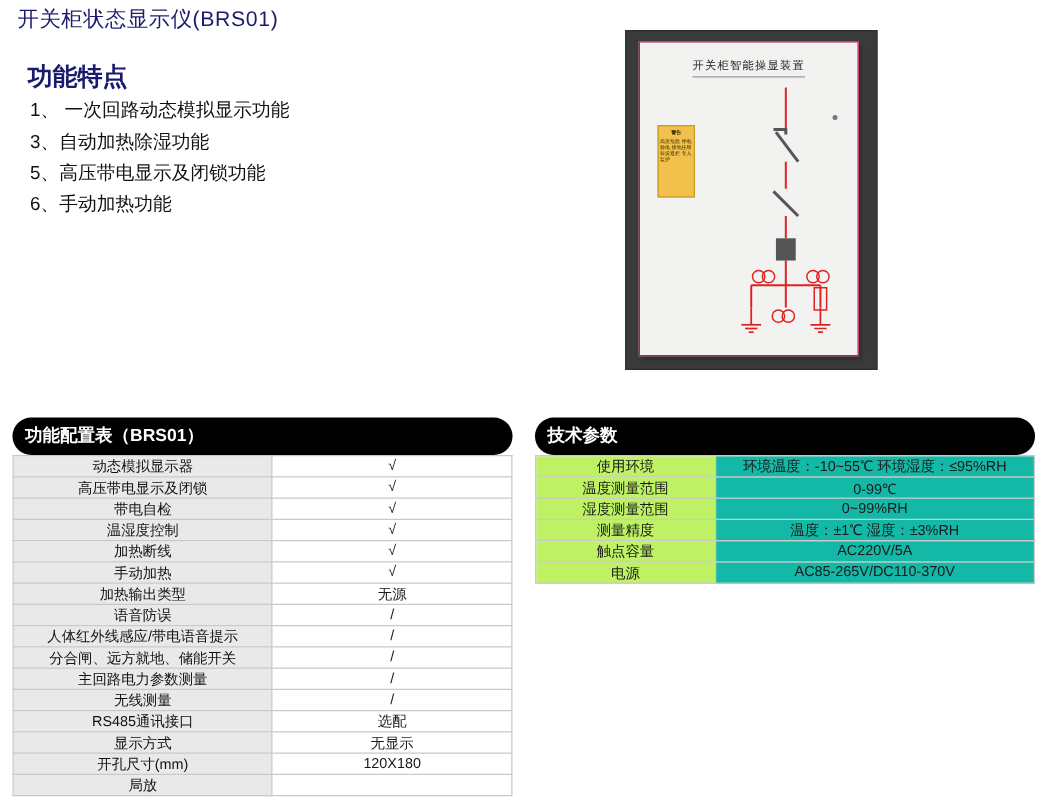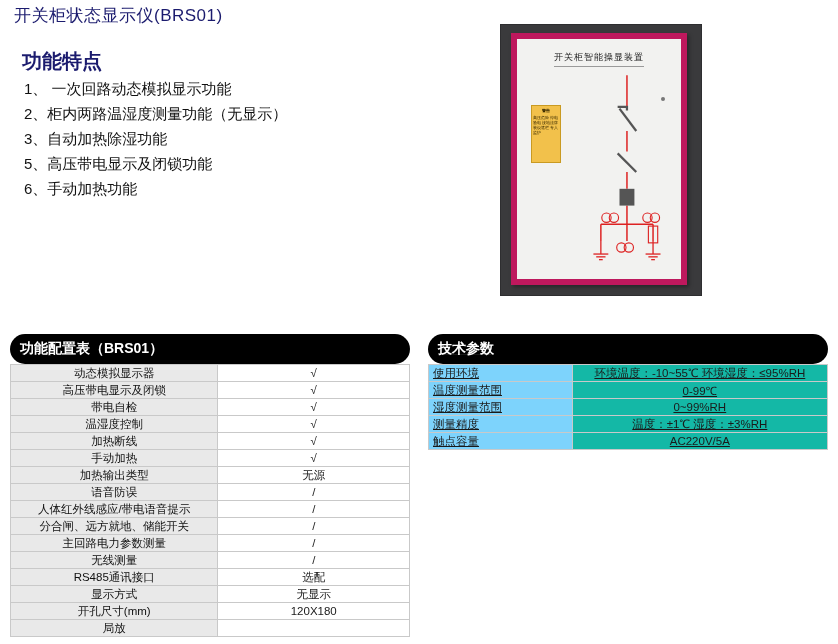--- a/index.html
+++ b/index.html
@@ -58,21 +58,21 @@
     background: #3a3a3c;
     border: 1px solid #2e2e30;
   }
   .photo-inner {
     position: absolute;
     left: 10px;
     top: 8px;
     right: 14px;
     bottom: 10px;
     background: #f2f2f0;
-    border: 6px solid #be185d;
+    border: 1px solid #be185d;
     box-shadow: 2px 2px 4px rgba(0,0,0,0.35);
   }
   .device-label {
     position: absolute;
     left: 50%;
     transform: translateX(-50%);
     top: 12px;
     font-size: 9px;
     letter-spacing: 1px;
     color: #222;
@@ -152,37 +152,37 @@
     background: #e9e9e9;
     color: #111;
   }
   .cfg-val {
     width: 48%;
     text-align: center;
     background: #ffffff;
   }
   .spec-name {
     width: 36%;
-    background: #7dd3fc;
+    text-align: center;
+    background: #bef264;
   }
   .spec-val {
     width: 64%;
     text-align: center;
     background: #14b8a6;
   }
 </style>
 </head>
 <body>
 
 <div class="page-title">开关柜状态显示仪(BRS01)</div>
 
 <div class="section-heading">功能特点</div>
 <div class="feature-list">
   <div class="item">1、 一次回路动态模拟显示功能</div>
-  <div class="item">2、柜内两路温湿度测量功能（无显示）</div>
   <div class="item">3、自动加热除湿功能</div>
   <div class="item">5、高压带电显示及闭锁功能</div>
   <div class="item">6、手动加热功能</div>
 </div>
 
 <div class="photo-wrap">
   <div class="photo-inner">
     <div class="device-label">开关柜智能操显装置</div>
 
     <div class="yellow-tag">
@@ -306,21 +306,21 @@
           <td class="cfg-val">120X180</td>
         </tr>
       <tr>
           <td class="cfg-name">局放</td>
           <td class="cfg-val"></td>
         </tr>
     </tbody>
   </table>
 </div>
 
-<div class="tbl-block" style="left:428px; top:334px; width:400px;text-decoration:underline;">
+<div class="tbl-block" style="left:428px; top:334px; width:400px;">
   <div class="tbl-title">技术参数</div>
   <table class="grid">
     <tbody>
       <tr>
           <td class="spec-name">使用环境</td>
           <td class="spec-val">环境温度：-10~55℃  环境湿度：≤95%RH</td>
         </tr>
       <tr>
           <td class="spec-name">温度测量范围</td>
           <td class="spec-val">0-99℃</td>
@@ -330,15 +330,19 @@
           <td class="spec-val">0~99%RH</td>
         </tr>
       <tr>
           <td class="spec-name">测量精度</td>
           <td class="spec-val">温度：±1℃ 湿度：±3%RH</td>
         </tr>
       <tr>
           <td class="spec-name">触点容量</td>
           <td class="spec-val">AC220V/5A</td>
         </tr>
+      <tr>
+          <td class="spec-name">电源</td>
+          <td class="spec-val">AC85-265V/DC110-370V</td>
+        </tr>
     </tbody>
   </table>
 </div>
 
 </body></html>

